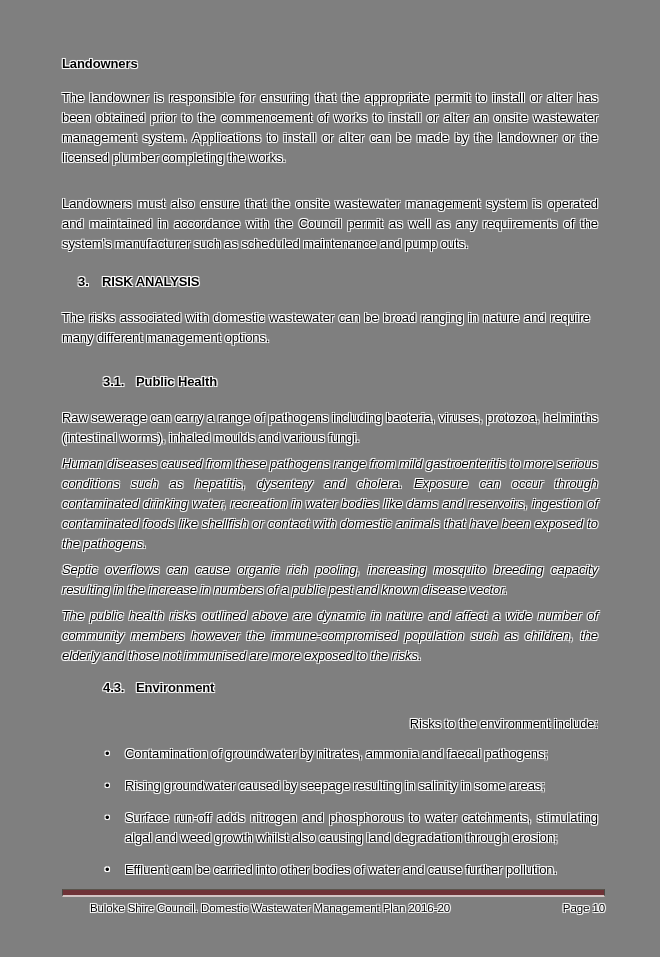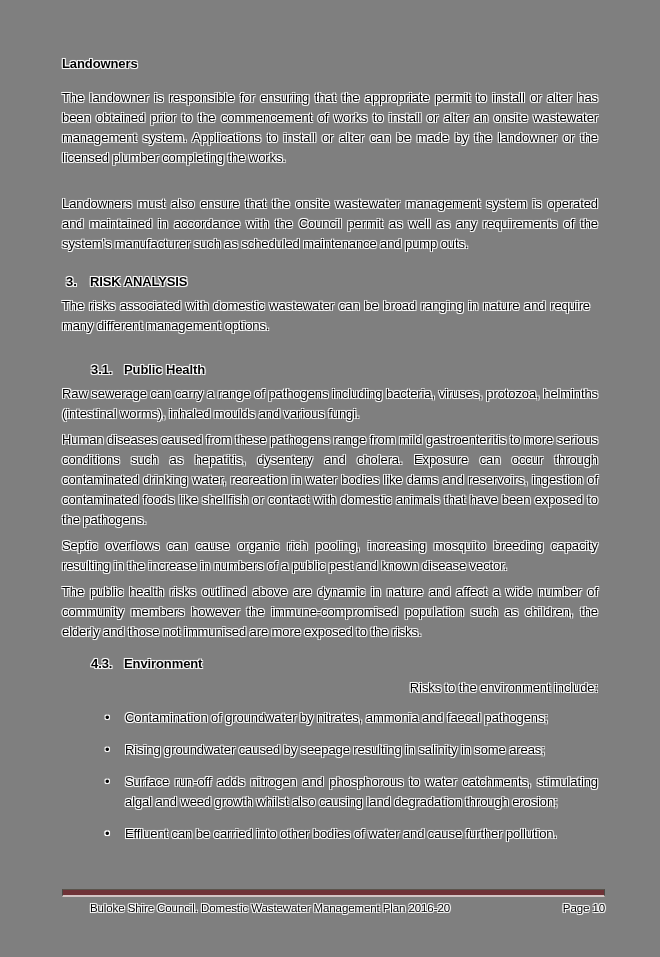--- a/index.html
+++ b/index.html
@@ -32,29 +32,29 @@
        1px  1px 0 rgba(255,255,255,.92),
        0 0 2px rgba(255,255,255,.85);
   }
   p { margin: 0; text-align: justify; }
   .bold-heading { font-weight: bold; }
 
   .h-landowners { margin: 0 0 14px 0; }
   .p-land1 { margin: 0 0 26px 0; }
   .p-land2 { margin: 0 0 18px 0; }
 
-  .sec-heading { font-weight: bold; margin: 4px; }
+  .sec-heading { font-weight: bold; margin: 16px; }
   .sec-num  { display: inline-block; min-width: 24px; }
   .sub-num  { display: inline-block; min-width: 33px; padding-left: 25px; }
 
   .p-risk-intro { margin: 0 8px 0 0; }
 
   .h-public-health { margin-top: 24px; }
   .p-ph1 { margin-top: 2px; }
-  .p-ph2, .p-ph3, .p-ph4 { margin-top: 6px; }
+  .p-ph2, .p-ph3, .p-ph4 { margin-top: 6px; font-style: italic; }
 
   .h-environment { margin-top: 12px; }
   .p-env-intro { margin-top: 2px; text-align: right; }
 
   ul.env-list { list-style: none; margin: 0; padding: 0; }
   ul.env-list li {
     position: relative;
     padding-left: 63px;
     margin-top: 12px;
     text-align: justify;

